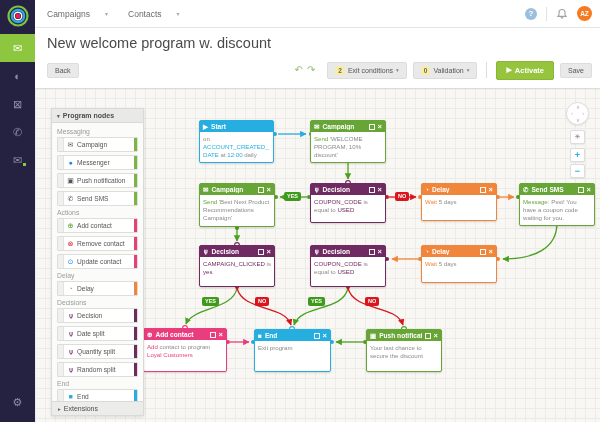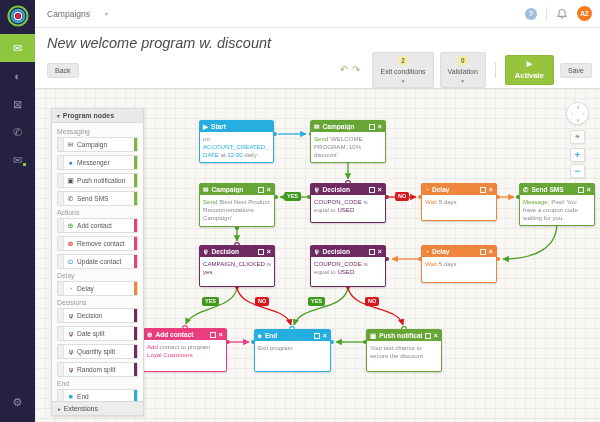--- a/index.html
+++ b/index.html
@@ -22,23 +22,23 @@
   .nav-item.active { color:#3c3c3c; font-weight:bold; }
   .nav-item.active::after { content:""; position:absolute; left:-2px; right:-2px; bottom:0; height:3px; background:#8dc63f; }
   .topbar-right { margin-left:auto; display:flex; align-items:center; gap:9px; padding-right:8px; }
   .help-circle { width:12px; height:12px; border-radius:50%; background:#9bbfdf; color:#fff; font-size:8px; font-weight:bold; display:flex; align-items:center; justify-content:center; cursor:pointer; }
   .top-divider { width:1px; height:14px; background:#e2e2e2; }
   .bell { width:12px; height:12px; cursor:pointer; }
   .avatar { width:15px; height:15px; border-radius:50%; background:#f47b20; color:#fff; font-size:6.5px; font-weight:bold; display:flex; align-items:center; justify-content:center; cursor:pointer; }
 
   
   .pagehead { position:absolute; left:35px; top:28px; right:0; height:60px; background:#fff; z-index:15; box-shadow:0 1px 2px rgba(0,0,0,.10); }
-  .page-title { position:absolute; left:12px; top:7px; font-size:14.5px; color:#4a4a4a;font-style:italic; }
+  .page-title { position:absolute; left:12px; top:7px; font-size:14.5px; color:#4a4a4a; }
   .toolbar { position:absolute; left:12px; right:8px; top:32px; height:20px; display:flex; align-items:center; }
-  .btn { background:#e9e9e9; border:1px solid #dcdcdc; border-radius:2px; color:#555; font-size:7px; padding:3px 7px; display:flex; align-items:center; gap:3px; cursor:pointer; white-space:nowrap;flex-direction:column; }
+  .btn { background:#e9e9e9; border:1px solid #dcdcdc; border-radius:2px; color:#555; font-size:7px; padding:3px 7px; display:flex; align-items:center; gap:3px; cursor:pointer; white-space:nowrap; }
   .toolbar-right { margin-left:auto; display:flex; align-items:center; gap:6px; }
   .undo-redo { display:flex; gap:4px; margin-right:6px; font-size:10px; color:#93bd77; }
   .undo-redo span { cursor:pointer; line-height:10px; }
   .count-badge { background:#f7edaa; border-radius:2px; font-size:6.5px; font-weight:bold; color:#6c6746; padding:1px 3px; }
   .btn .caret { font-size:5.5px; color:#888; }
   .tb-divider { width:1px; height:16px; background:#ddd; margin:0 3px; }
   .btn-activate { background:#97c43d; border:1px solid #8ab535; color:#fff; font-weight:bold; padding:4px 9px; font-size:7.5px; }
   .btn-activate .play { font-size:7px; }
 
   
@@ -117,20 +117,24 @@
     </div>
   <div class="rail-item rail-bottom">
       <span>⚙</span>
     </div>
 </div>
 
 <div class="topbar">
   <div class="nav-items">
     <div class="nav-item">
         <span>Campaigns</span>
+        <span class="caret">▾</span>
+      </div>
+    <div class="nav-item">
+        <span>Contacts</span>
         <span class="caret">▾</span>
       </div>
   </div>
   <div class="topbar-right">
     <div class="help-circle">?</div>
     <div class="top-divider"></div>
     <svg class="bell" viewBox="0 0 16 16">
       <path d="M8 2a4 4 0 0 0-4 4v3l-1.5 2.2h11L12 9V6a4 4 0 0 0-4-4z" fill="none" stroke="#9aa5ad" stroke-width="1.5"></path>
       <path d="M6.5 12.4a1.6 1.6 0 0 0 3 0" fill="none" stroke="#9aa5ad" stroke-width="1.5"></path>
     </svg>

